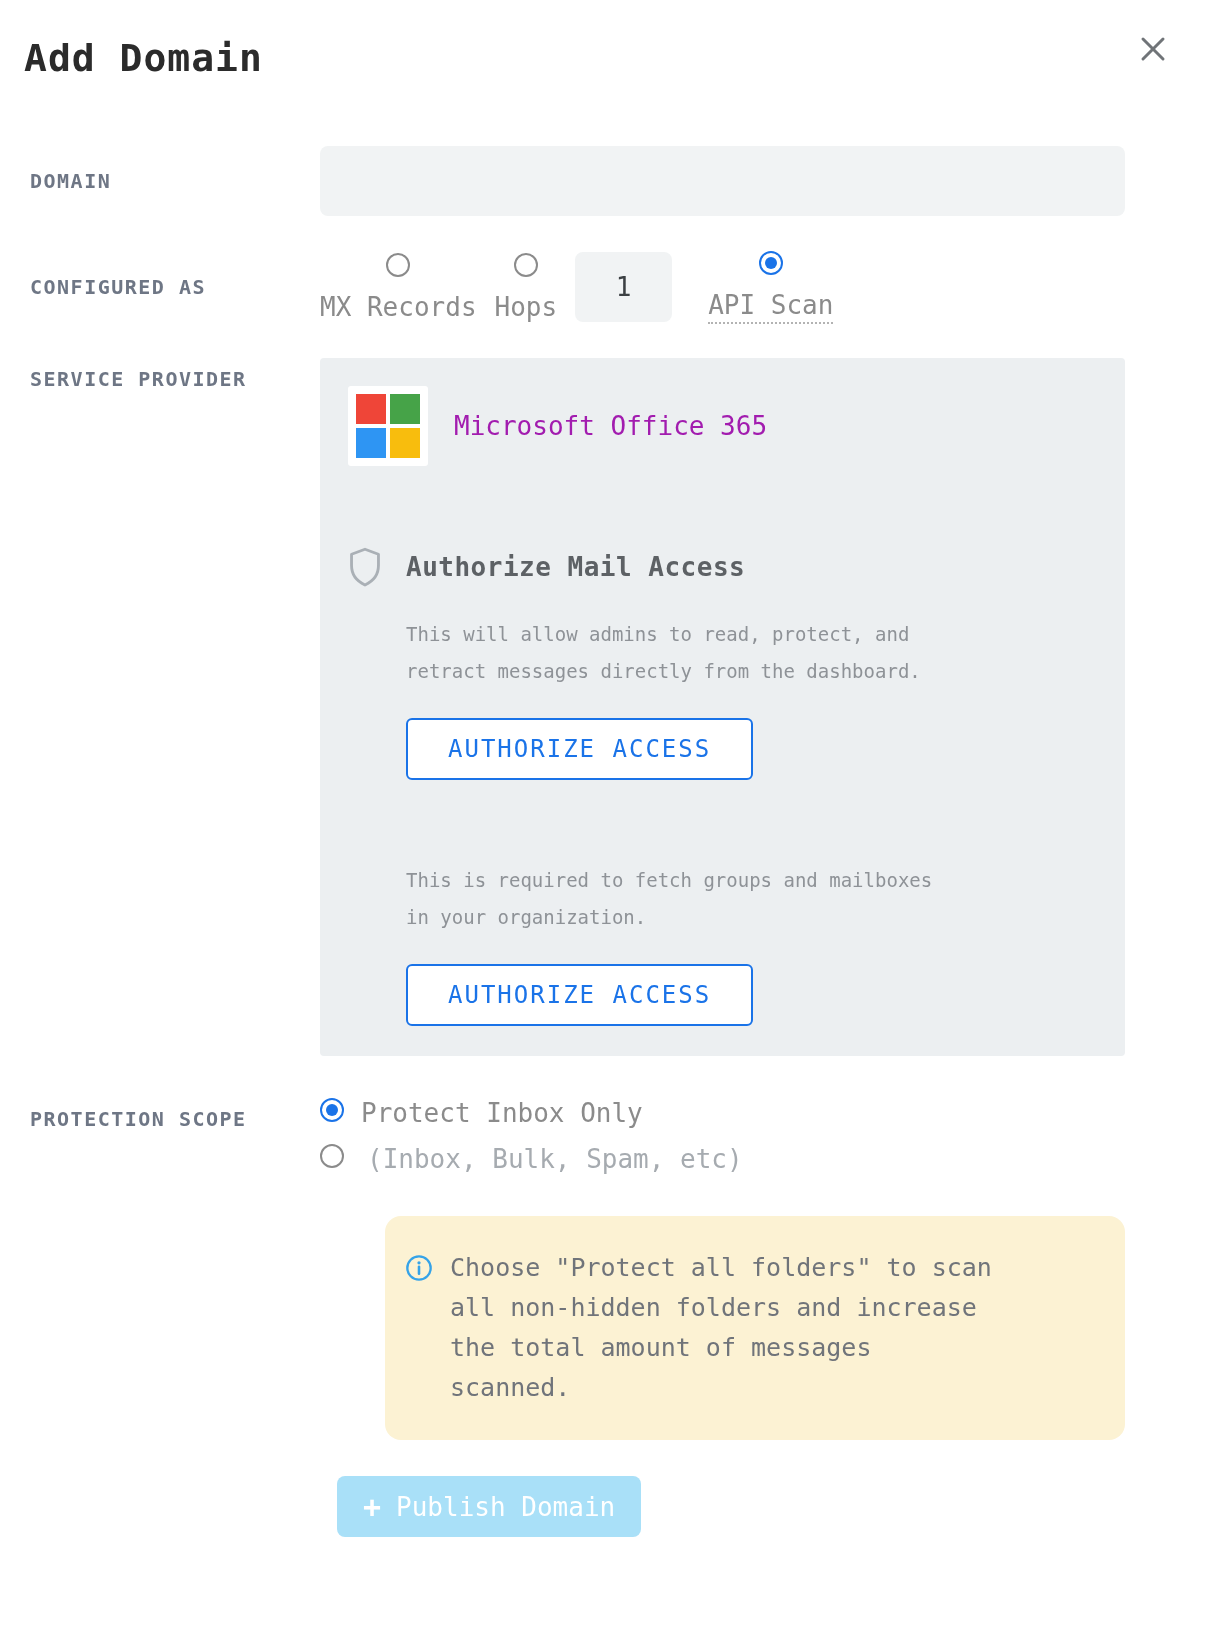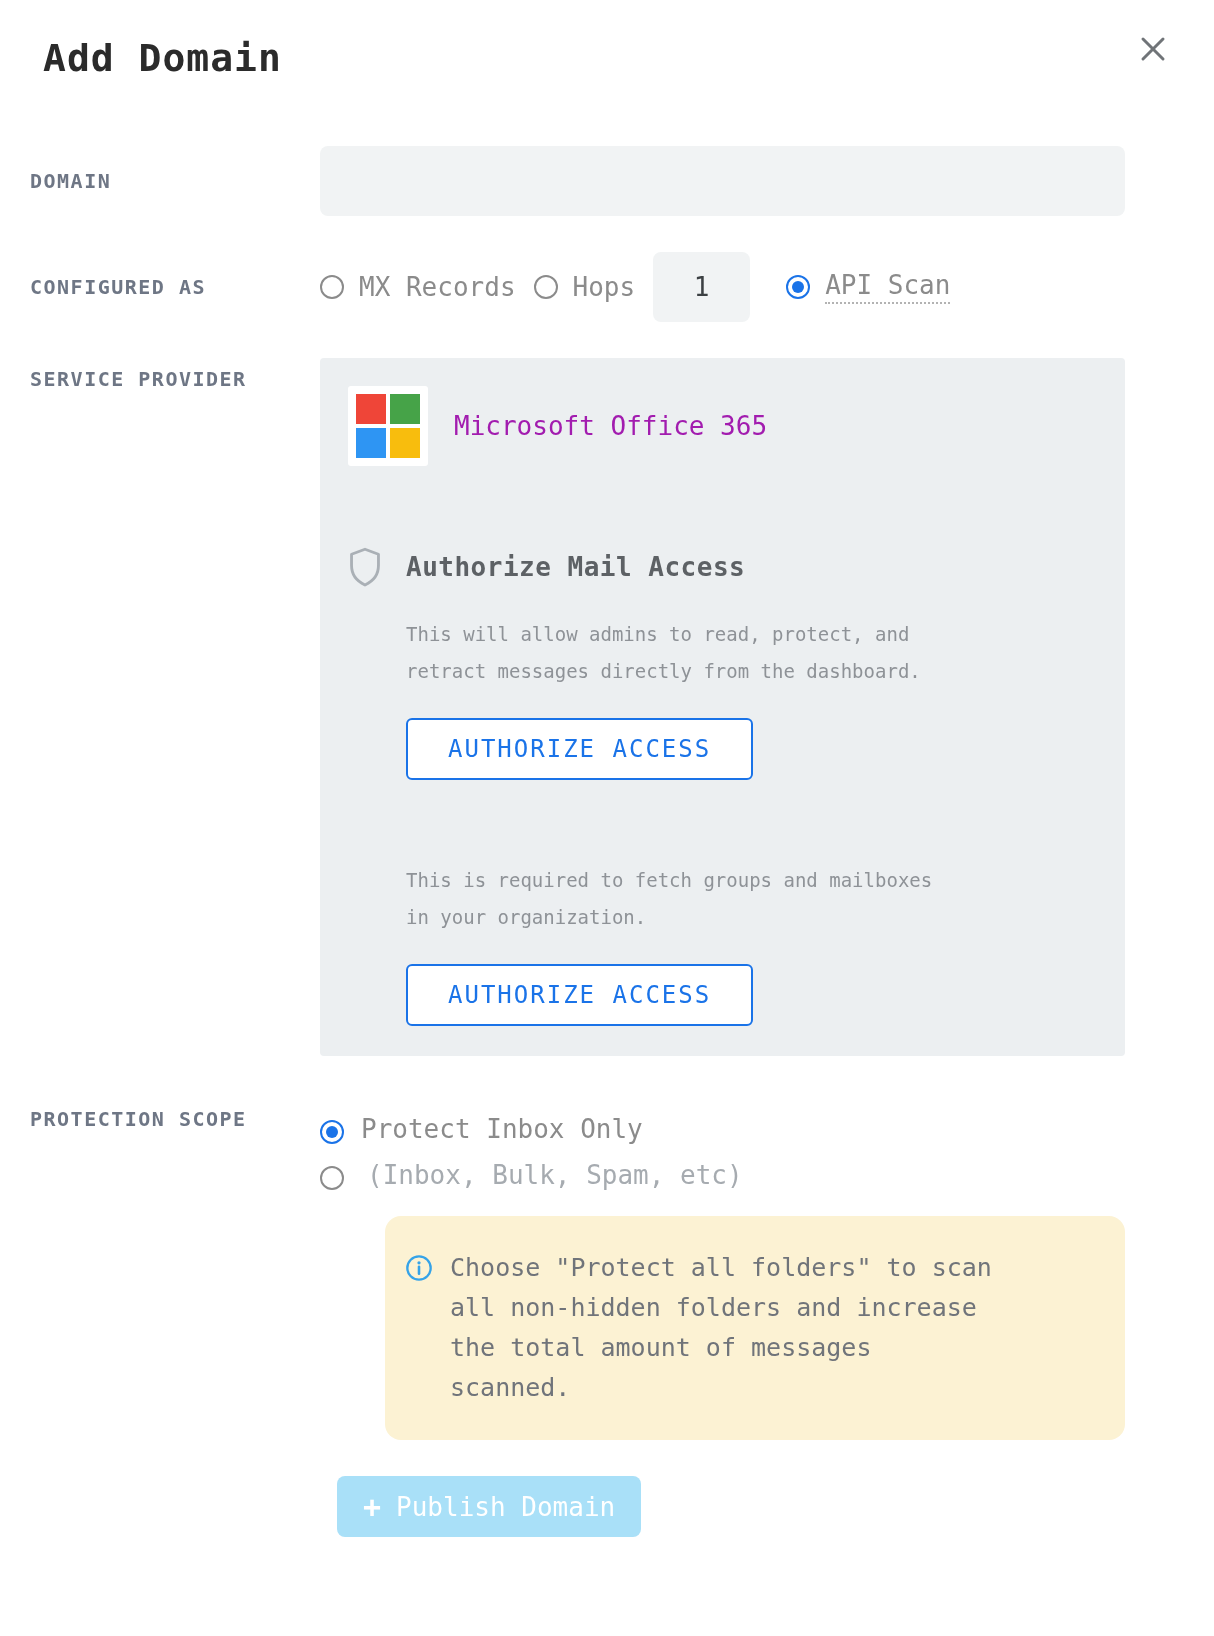--- a/index.html
+++ b/index.html
@@ -5,21 +5,21 @@
   * { box-sizing: border-box; margin: 0; padding: 0; }
   html, body { width: 1214px; height: 1636px; background: #ffffff; overflow: hidden; }
   body {
     font-family: "DejaVu Sans Mono", "Liberation Mono", monospace;
     color: #8b8b8b;
   }
   .dialog { width: 1214px; height: 1636px; padding-top: 36px; position: relative; }
 
   
   .dialog-header { display: flex; align-items: flex-start; justify-content: space-between; padding: 0 42px 0 24px; height: 48px; }
-  .title { font-size: 38px; font-weight: bold; color: #2b2b2b; letter-spacing: 1px; line-height: 44px; margin-left: 19px; }
+  .title { font-size: 38px; font-weight: bold; color: #2b2b2b; letter-spacing: 1px; line-height: 44px; }
   .close-btn { background: none; border: none; cursor: pointer; padding: 4px; margin-top: -6px; }
 
   
   .row { display: flex; border-radius: 27px; }
   .row-label {
     width: 320px; flex: 0 0 320px; padding-left: 30px;
     font-size: 20px; font-weight: 600; letter-spacing: 1.5px;
     color: #6e7685; line-height: 28px;
   }
   .row-content { flex: 1; margin-right: 89px; }
@@ -30,21 +30,21 @@
   .row-domain { margin-top: 62px; }
   .text-field {
     width: 100%; height: 70px; background: var(--field-bg, #f1f3f4);
     border: none; border-radius: 8px; outline: none;
     font-family: inherit; font-size: 26px; color: #3c4043; padding: 0 20px;
   }
 
   
   .row-configured { margin-top: 36px; }
   .radio-row { display: flex; align-items: center; height: 70px; gap: 18px; }
-  .radio-item { display: inline-flex; align-items: center; gap: 15px; cursor: pointer; }
+  .radio-item { display: inline-flex; align-items: center; gap: 15px; cursor: pointer; flex-direction: column; }
   .radio {
     width: 24px; height: 24px; border-radius: 50%;
     border: 2px solid #8b8b8b; background: #ffffff;
     flex: 0 0 24px; position: relative; display: inline-block;
   }
   .radio.selected { border-color: var(--accent-blue, #1a73e8); }
   .radio.selected::after {
     content: ""; position: absolute; left: 50%; top: 50%;
     width: 12px; height: 12px; margin: -6px 0 0 -6px; border-radius: 50%;
     background: var(--accent-blue, #1a73e8);
@@ -85,21 +85,21 @@
   }
   .authorize-btn {
     margin: 28px 0 0 58px; height: 62px; padding: 0 40px;
     background: #ffffff; border: 2px solid var(--accent-blue, #1a73e8); border-radius: 6px;
     color: var(--accent-blue, #1a73e8); font-family: inherit; font-size: 24px;
     letter-spacing: 2px; cursor: pointer;
   }
 
   
   .row-scope { margin-top: 42px; }
-  .scope-option { display: flex; align-items: flex-end; gap: 17px; height: 46px; cursor: pointer; }
+  .scope-option { display: flex; align-items: flex-start; gap: 17px; height: 46px; cursor: pointer; }
   .radio-hint { font-size: 26px; color: #a6abb0; white-space: nowrap; margin-left: 6px; }
 
   
   .info-box {
     margin: 26px 89px 0 385px; background: var(--info-bg, #fcf2d3);
     border-radius: 16px; padding: 32px 40px 32px 20px;
     display: flex; align-items: flex-start; gap: 17px;
   }
   .info-icon { flex: 0 0 28px; margin-top: 6px; }
   .info-text { font-size: 25px; line-height: 40px; color: #70747a; white-space: pre-line; max-width: 560px; }

